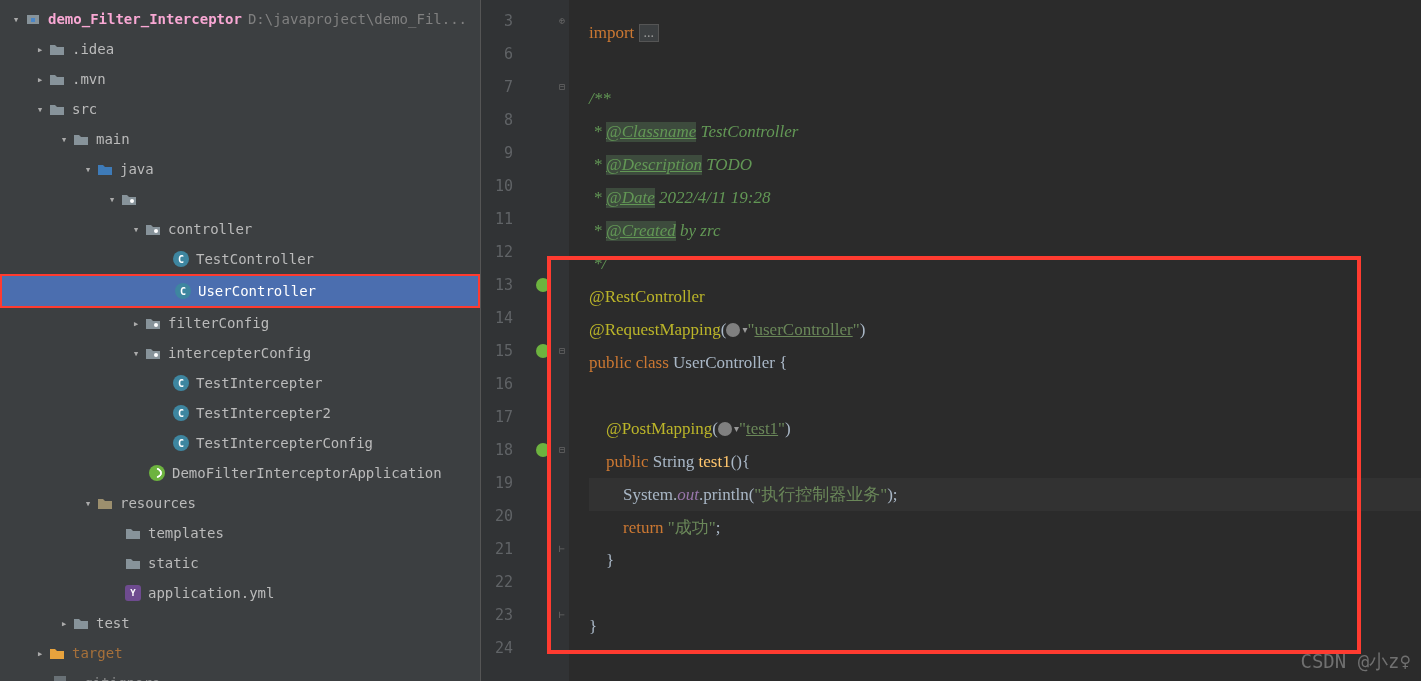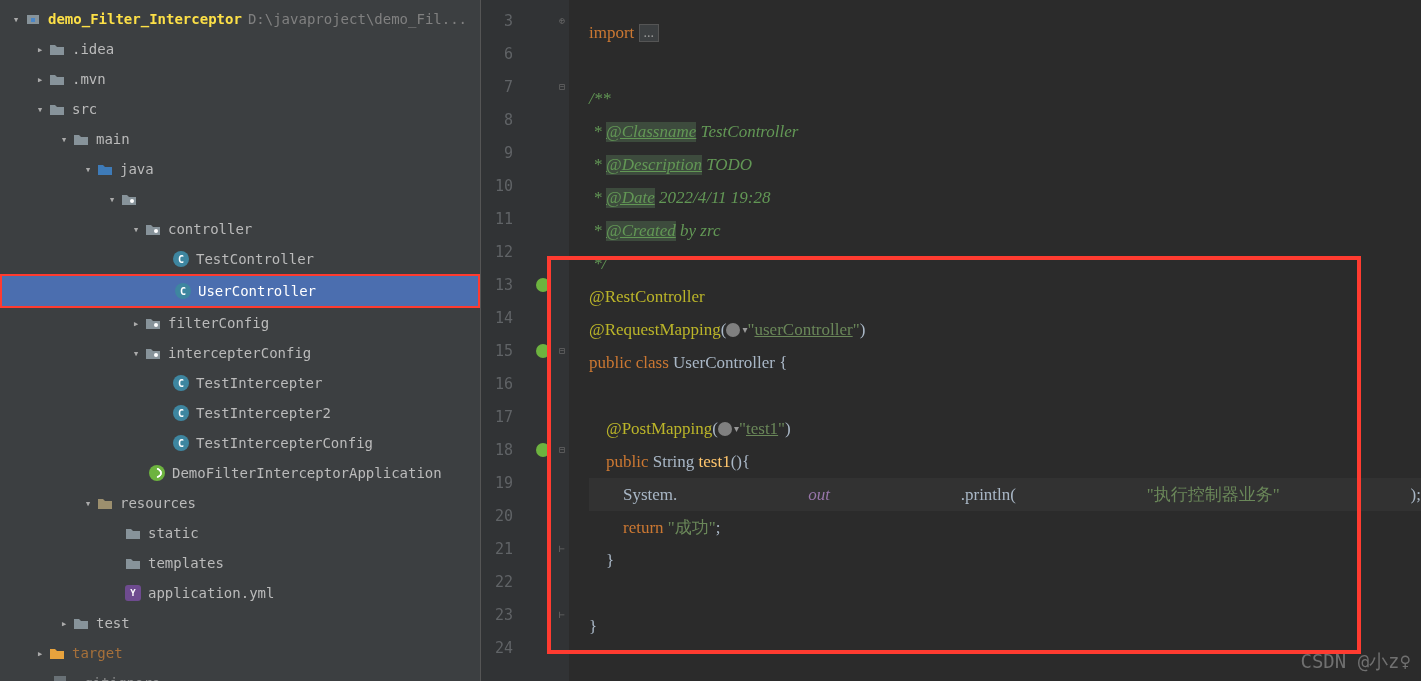--- a/index.html
+++ b/index.html
@@ -11,21 +11,21 @@
   .tree-row.highlight{border:2px solid #ff3b30;box-sizing:border-box;height:34px;}
   .tree-indent{flex:0 0 auto;}
   .tree-arrow{width:16px;text-align:center;color:#aaa;font-size:11px;}
   .tree-icon{width:18px;height:18px;margin-right:6px;display:flex;align-items:center;justify-content:center;}
   .folder{fill:#87939a;}
   .folder-orange{fill:#e8a33d;}
   .class-icon{width:16px;height:16px;border-radius:50%;background:#3e86a0;color:#fff;font-size:10px;font-weight:bold;display:flex;align-items:center;justify-content:center;}
   .file-icon svg{width:16px;height:16px;}
   .tree-label{color:#bbbbbb;}
   .tree-row.selected .tree-label{color:#fff;}
-  .module-name{font-weight:bold;color:#fde047;}
+  .module-name{font-weight:bold;color:#f9a8d4;}
   .module-path{color:#808080;margin-left:6px;}
   .yml-icon{width:16px;height:16px;border-radius:3px;background:#6e4b8f;color:#fff;font-size:9px;display:flex;align-items:center;justify-content:center;font-weight:bold;}
   .spring-icon{width:16px;height:16px;border-radius:50%;background:#6db33f;position:relative;}
   .spring-icon:after{content:"";position:absolute;width:6px;height:6px;border:2px solid #fff;border-radius:50%;border-top-color:transparent;border-left-color:transparent;top:3px;left:3px;transform:rotate(-45deg);}
   
   .editor{flex:1;display:flex;background:#2b2b2b;position:relative;}
   .gutter{width:50px;background:#313335;text-align:right;padding-top:4px;}
   .gutter .ln{height:33px;display:flex;align-items:center;justify-content:flex-end;padding-right:18px;color:#606366;font-family:Consolas,monospace;font-size:15px;}
   .gutter-icons{width:24px;background:#313335;padding-top:4px;position:relative;}
   .gi{height:33px;display:flex;align-items:center;justify-content:center;}
@@ -38,21 +38,21 @@
   .ann{color:#bbb529;}
   .str{color:#6a8759;}
   .ident{color:#a9b7c6;}
   .method{color:#ffc66d;}
   .field{color:#9876aa;font-style:italic;}
   .underline{text-decoration:underline;}
   .fold-box{background:#3c3f41;border:1px solid #555;padding:0 4px;font-size:14px;color:#999;}
   .web-icon{display:inline-flex;width:14px;height:14px;border-radius:50%;background:#808080;vertical-align:middle;margin-right:2px;}
   .web-icon:after{content:"";}
   .chevron-small{color:#999;font-size:10px;}
-  .caret-line{background:#323232;justify-content:space-between;}
+  .caret-line{background:#323232;}
   .red-box{position:absolute;border:4px solid #ff3b30;pointer-events:none;}
   .watermark{position:absolute;bottom:6px;right:10px;color:#707070;font-size:19px;}
   .foldcol{width:14px;background:#313335;padding-top:4px;}
   .foldcol .fc{height:33px;display:flex;align-items:center;justify-content:center;color:#666;font-size:10px;}
 </style>
 </head>
 <body>
 
 <div class="root">
 
@@ -229,30 +229,30 @@
           </span>
         <span class="tree-label">resources</span>
       </div>
       <div class="tree-row">
         <span class="tree-indent" style="width:124px"></span>
         <span class="tree-icon">
             <svg width="16" height="14">
               <path class="folder" d="M1 3 h5 l2 2 h7 v8 h-14 z"></path>
             </svg>
           </span>
+        <span class="tree-label">templates</span>
+      </div>
+      <div class="tree-row">
+        <span class="tree-indent" style="width:124px"></span>
+        <span class="tree-icon">
+            <svg width="16" height="14">
+              <path class="folder" d="M1 3 h5 l2 2 h7 v8 h-14 z"></path>
+            </svg>
+          </span>
         <span class="tree-label">static</span>
-      </div>
-      <div class="tree-row">
-        <span class="tree-indent" style="width:124px"></span>
-        <span class="tree-icon">
-            <svg width="16" height="14">
-              <path class="folder" d="M1 3 h5 l2 2 h7 v8 h-14 z"></path>
-            </svg>
-          </span>
-        <span class="tree-label">templates</span>
       </div>
       <div class="tree-row">
         <span class="tree-indent" style="width:124px"></span>
         <span class="tree-icon">
             <span class="yml-icon">Y</span>
           </span>
         <span class="tree-label">application.yml</span>
       </div>
 
       <div class="tree-row">

